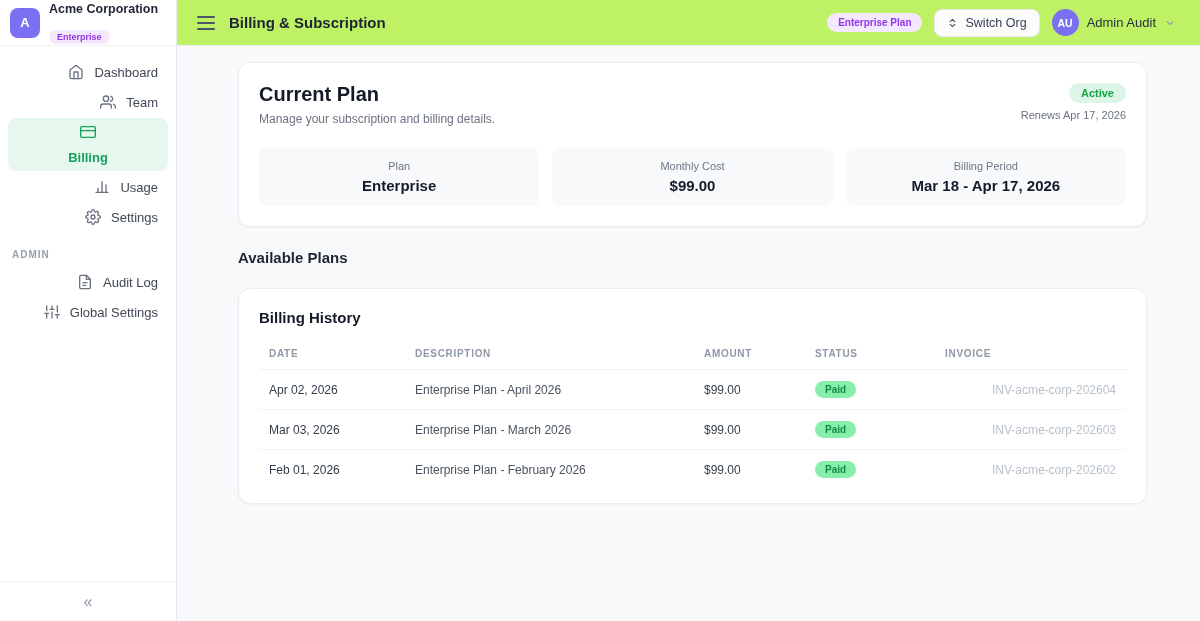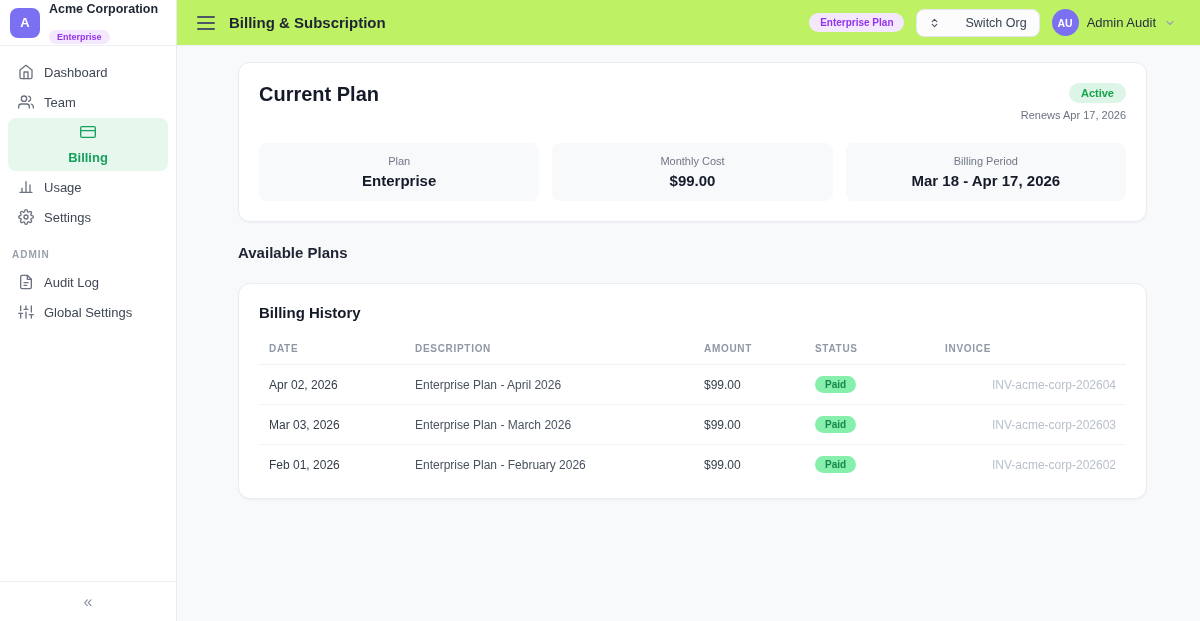--- a/index.html
+++ b/index.html
@@ -28,21 +28,21 @@
   .org-meta { display:flex; flex-direction:column; gap:14px; }
   .org-name { font-size:12.5px; font-weight:bold; color:#1e2433; white-space:nowrap; }
   .org-badge {
     align-self:flex-start; font-size:9px; font-weight:bold; color:#9333ea;
     background:#f3e8fd; padding:2px 8px; border-radius:8px;
   }
   .nav { padding:10px 0 0; }
   .nav-item {
     display:flex; align-items:center; gap:10px;
     margin:2px 8px; padding:6px 10px; border-radius:8px;
-    font-size:13px; color:#3f4754; cursor:pointer;
+    font-size:13px; color:#3f4754; cursor:pointer;justify-content:flex-end;
   }
   .nav-item .ic { width:16px; height:16px; display:flex; align-items:center; justify-content:center; color:#6b7280; }
   .nav-item.active { background:#e6f7ee; color:#17a05e; font-weight:bold;flex-direction:column; }
   .nav-item.active .ic { color:#17a05e; }
   .nav-section {
     font-size:10px; letter-spacing:1px; color:#9aa1ad;
     padding:16px 12px 6px; font-weight:bold;
   }
   .sidebar-footer {
     margin-top:auto; border-top:1px solid #eef0f4;
@@ -60,21 +60,21 @@
   }
   .hamburger { width:18px; height:14px; display:flex; flex-direction:column; justify-content:space-between; cursor:pointer; }
   .hamburger span { height:2px; background:#4b5563; border-radius:1px; }
   .topbar-title { font-size:15px; font-weight:bold; color:#1e2433; }
   .topbar-right { margin-left:auto; display:flex; align-items:center; gap:12px; }
   .plan-pill {
     font-size:10px; font-weight:bold; color:#9333ea; background:#f3e8fd;
     padding:4px 11px; border-radius:10px; white-space:nowrap;
   }
   .switch-org {
-    display:flex; align-items:center; gap:25px; background:#fcfcfd;
+    display:flex; align-items:center; gap:7px; background:#fcfcfd;
     border:1px solid #e4e7ec; border-radius:8px; padding:6px 12px;
     font-size:12.5px; color:#374151; cursor:pointer;
     font-family:"Liberation Sans", sans-serif;
   }
   .user-chip { display:flex; align-items:center; gap:8px; cursor:pointer; }
   .user-avatar {
     width:27px; height:27px; border-radius:50%; background:#7b70f2;
     color:#fff; font-size:10.5px; font-weight:bold;
     display:flex; align-items:center; justify-content:center;
   }
@@ -251,20 +251,21 @@
       </div>
     </div>
   </header>
 
   <main class="content">
 
     <section class="card current-plan-card">
       <div class="cp-head">
         <div>
           <h2 class="cp-title">Current Plan</h2>
+          <p class="cp-sub">Manage your subscription and billing details.</p>
         </div>
         <div class="cp-right">
           <span class="status-badge">Active</span>
           <span class="renews">Renews Apr 17, 2026</span>
         </div>
       </div>
       <div class="stats-row">
         <div class="stat-box">
           <div class="stat-label">Plan</div>
           <div class="stat-value">Enterprise</div>

